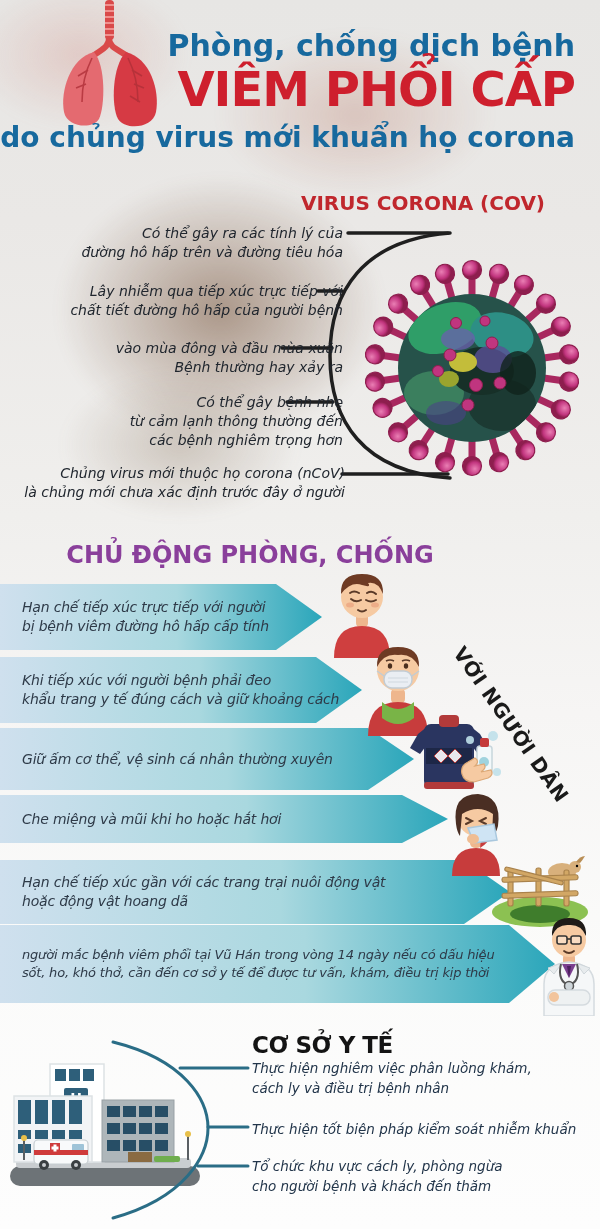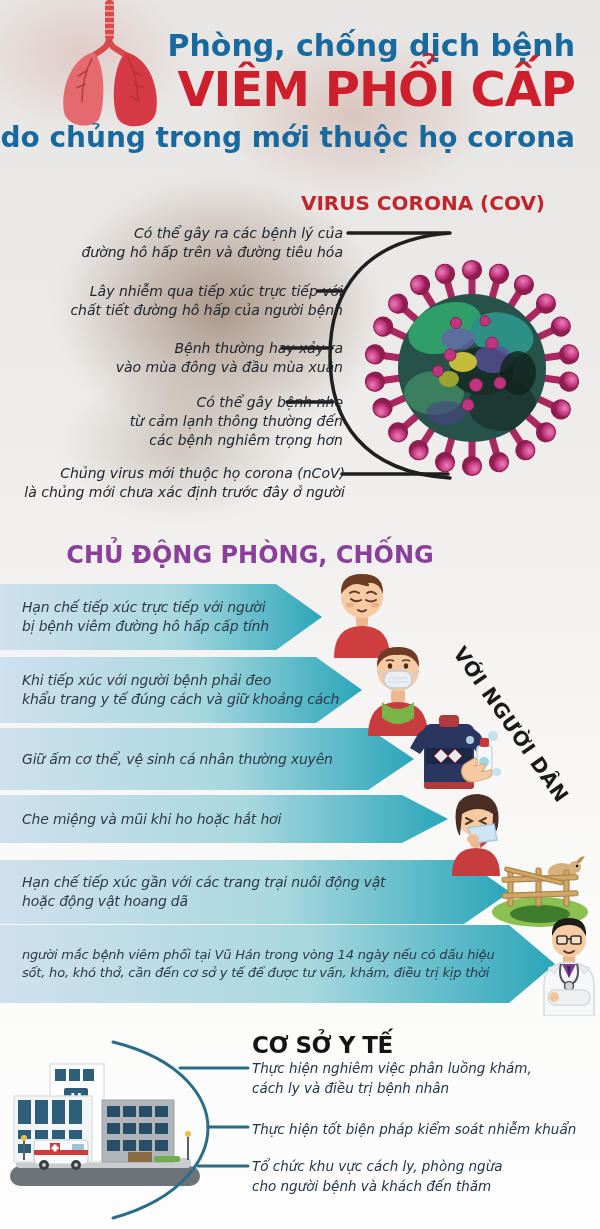--- a/index.html
+++ b/index.html
@@ -75,21 +75,21 @@
         <path d="M38 84 L28 88"></path>
       <path d="M80 58 C86 70 90 86 90 102"></path>
         <path d="M84 70 L94 76"></path>
         <path d="M86 84 L96 88"></path>
         <path d="M82 96 L92 102"></path>
     </g>
   </svg>
 
   <div class="t1">Phòng, chống dịch bệnh</div>
   <div class="t2">VIÊM PHỔI CẤP</div>
-  <div class="t3">do chủng trong mới thuộc họ corona</div>
+  <div class="t3">do chủng virus mới khuẩn họ corona</div>
 
   <div class="vheading">VIRUS CORONA (COV)</div>
 
   <svg class="abs" style="left:0;top:200px" width="600" height="320" viewBox="0 0 600 320">
     <g stroke="#1f1f1f" stroke-width="3.5" fill="none" stroke-linecap="round">
       <path d="M450 33 C362 40 330 92 330 156 C330 220 362 272 450 278"></path>
       <line x1="348" y1="33" x2="448" y2="33"></line>
       <line x1="318" y1="91" x2="342" y2="91"></line>
       <line x1="282" y1="148" x2="332" y2="148"></line>
       <line x1="287" y1="202" x2="333" y2="202"></line>
@@ -156,30 +156,30 @@
         <circle cx="142" cy="100" r="6"></circle>
       <circle cx="88" cy="128" r="5.5"></circle>
         <circle cx="118" cy="162" r="6"></circle>
         <circle cx="150" cy="140" r="6"></circle>
       <circle cx="106" cy="80" r="5.5"></circle>
         <circle cx="135" cy="78" r="5"></circle>
     </g>
   </svg>
 
   <div class="callout c1">
-    <span>Có thể gây ra các bệnh lý của</span>
+    <span>Có thể gây ra các tính lý của</span>
       <span>đường hô hấp trên và đường tiêu hóa</span>
   </div>
   <div class="callout c2">
     <span>Lây nhiễm qua tiếp xúc trực tiếp với</span>
       <span>chất tiết đường hô hấp của người bệnh</span>
   </div>
   <div class="callout c3">
-    <span>Bệnh thường hay xảy ra</span>
-      <span>vào mùa đông và đầu mùa xuân</span>
+    <span>vào mùa đông và đầu mùa xuân</span>
+      <span>Bệnh thường hay xảy ra</span>
   </div>
   <div class="callout c4">
     <span>Có thể gây bệnh nhẹ</span>
       <span>từ cảm lạnh thông thường đến</span>
       <span>các bệnh nghiêm trọng hơn</span>
   </div>
   <div class="callout c5">
     <span>Chủng virus mới thuộc họ corona (nCoV)</span>
       <span>là chủng mới chưa xác định trước đây ở người</span>
   </div>

